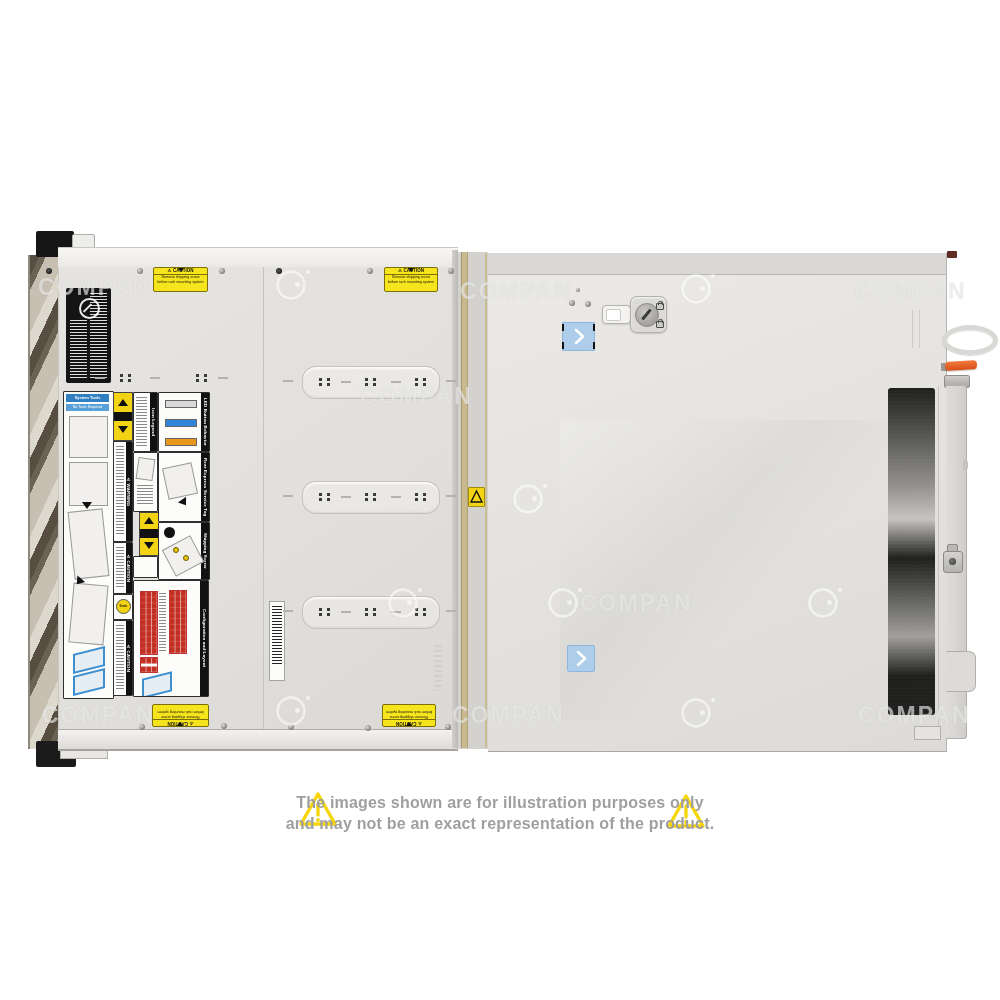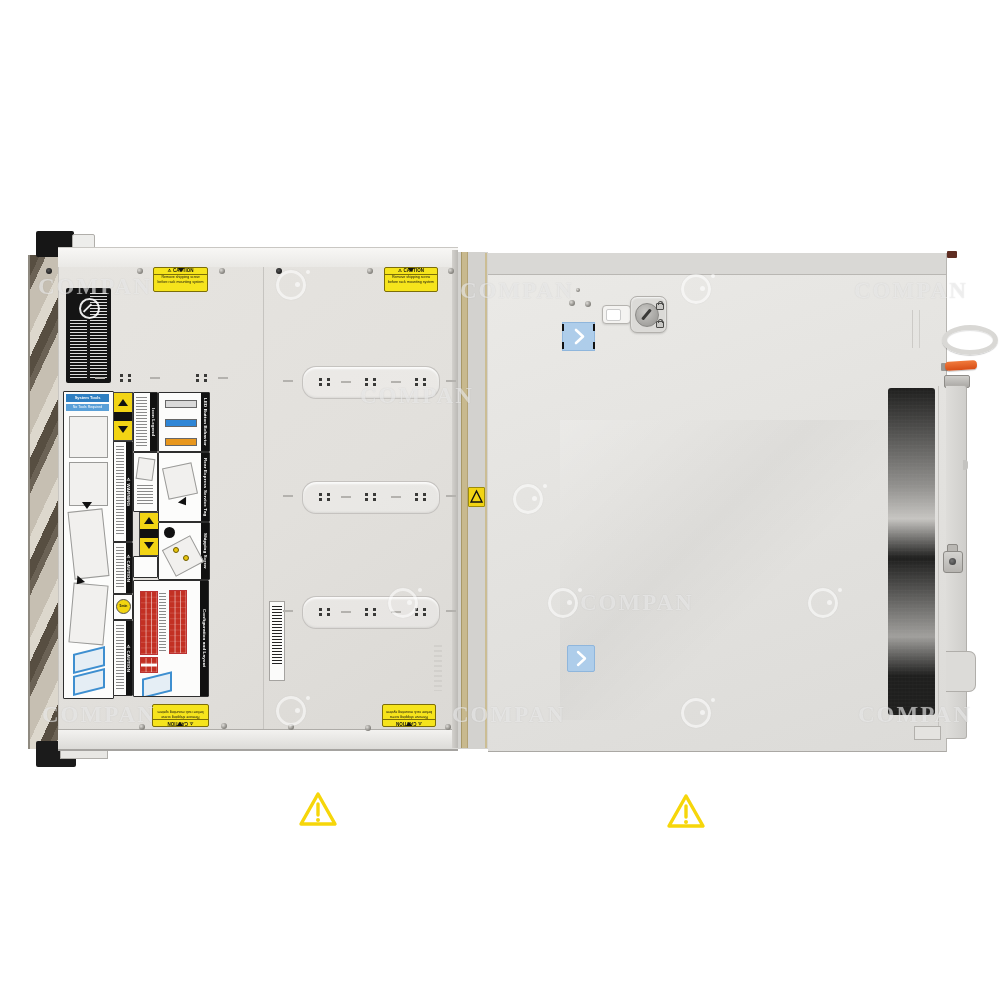--- a/index.html
+++ b/index.html
@@ -132,21 +132,21 @@
 
   
   .hot-sticker{left:468px;top:487px;width:15px;height:18px;background:#f2d414;border:1px solid #9c8c0a;border-radius:1px;}
 
   
   .faint-marks{left:912px;top:310px;width:6px;height:38px;border-left:1px solid #c2c0bc;border-right:1px solid #c8c6c2;opacity:.7;}
   .faint-text-v{left:434px;top:645px;width:8px;height:46px;background:repeating-linear-gradient(to bottom,#cfcdc9 0 2px,transparent 2px 5px);opacity:.8;}
 
   
   .wm-text{position:absolute;color:rgba(255,255,255,.55);font-weight:bold;font-size:23px;letter-spacing:2px;
-    text-shadow:0 0 1px rgba(110,110,110,.28);z-index:40;font-family:Liberation Serif, serif;}
+    text-shadow:0 0 1px rgba(110,110,110,.28);z-index:40;}
   .wm-logo{position:absolute;width:24px;height:24px;border:3px solid rgba(255,255,255,.55);border-radius:50%;z-index:40;
     box-shadow:0 0 1px rgba(110,110,110,.2);}
   .wm-logo::after{content:"";position:absolute;width:5px;height:5px;background:rgba(255,255,255,.6);border-radius:50%;right:3px;top:9px;}
   .wm-logo::before{content:"";position:absolute;width:4px;height:4px;background:rgba(255,255,255,.6);border-radius:50%;right:-7px;top:-3px;}
 
   
   .disclaimer{left:0;top:792px;width:1000px;text-align:center;color:#9f9f9f;font-weight:bold;font-size:16px;line-height:21px;letter-spacing:.2px;}
   .warn-tri{position:absolute;width:40px;height:40px;}
 </style>
 </head>
@@ -405,14 +405,18 @@
   <svg class="warn-tri" style="left:298px;top:790px;" viewBox="0 0 40 40">
     <path d="M20 4 L37 34 L3 34 Z" fill="none" stroke="#f6d60a" stroke-width="3.4" stroke-linejoin="round"></path>
     <line x1="20" y1="14" x2="20" y2="25" stroke="#f6d60a" stroke-width="3.4" stroke-linecap="round"></line>
     <circle cx="20" cy="30" r="2" fill="#f6d60a"></circle>
   </svg>
   <svg class="warn-tri" style="left:666px;top:792px;" viewBox="0 0 40 40">
     <path d="M20 4 L37 34 L3 34 Z" fill="none" stroke="#f6d60a" stroke-width="3.4" stroke-linejoin="round"></path>
     <line x1="20" y1="14" x2="20" y2="25" stroke="#f6d60a" stroke-width="3.4" stroke-linecap="round"></line>
     <circle cx="20" cy="30" r="2" fill="#f6d60a"></circle>
   </svg>
+  <div class="abs disclaimer">
+    <div>The images shown are for illustration purposes only</div>
+    <div>and may not be an exact representation of the product.</div>
+  </div>
 
 </div>
 
 </body></html>

